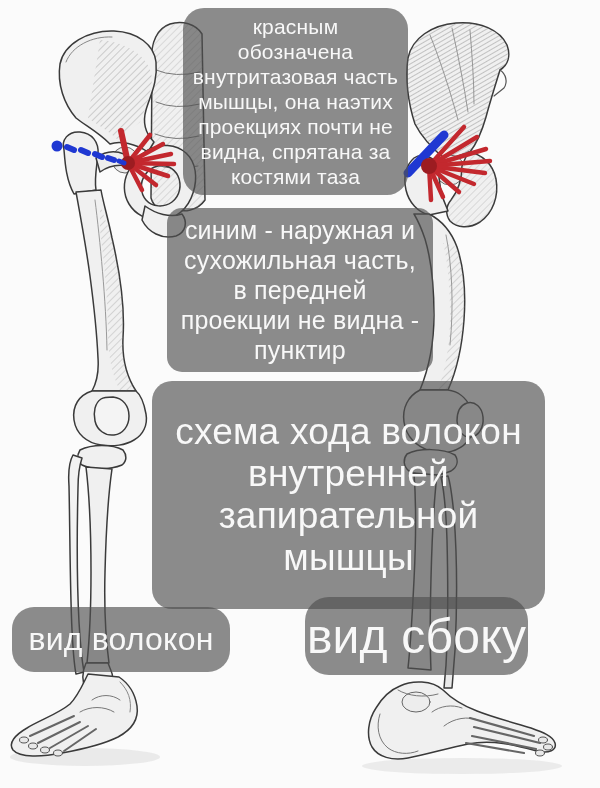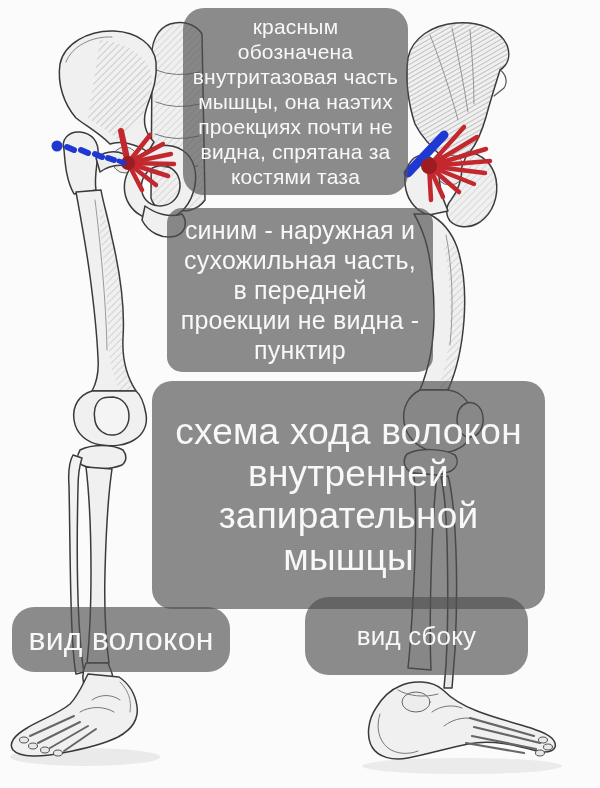--- a/index.html
+++ b/index.html
@@ -14,21 +14,21 @@
     background:rgba(80,80,80,0.66);
     color:#f8f8f8;
     display:flex; align-items:center; justify-content:center;
     text-align:center; white-space:pre-line;
     letter-spacing:0.2px;
   }
   .box-red-note  { left:183px; top:8px;   width:225px; height:187px; border-radius:21px; font-size:21px; line-height:25px; }
   .box-blue-note { left:167px; top:208px; width:266px; height:164px; border-radius:15px; font-size:25px; line-height:30px; }
   .box-title     { left:105px; top:381px; width:393px; height:228px; border-radius:20px; font-size:37px; line-height:42px;margin-left:47px; }
   .box-front     { left:12px;  top:607px; width:218px; height:65px;  border-radius:22px; font-size:32px; }
-  .box-side      { left:305px; top:597px; width:223px; height:78px;  border-radius:24px; font-size:26px; }
+  .box-side      { left:305px; top:597px; width:223px; height:78px;  border-radius:24px; font-size:48px; }
 </style>
 </head>
 <body>
 
 <div class="stage">
 
   <svg class="skel" width="600" height="788" viewBox="0 0 600 788">
     <defs>
       <pattern id="hatch" width="5" height="5" patternUnits="userSpaceOnUse" patternTransform="rotate(45)">
         <line x1="0" y1="0" x2="0" y2="5" stroke="#979797" stroke-width="1.1"></line>

